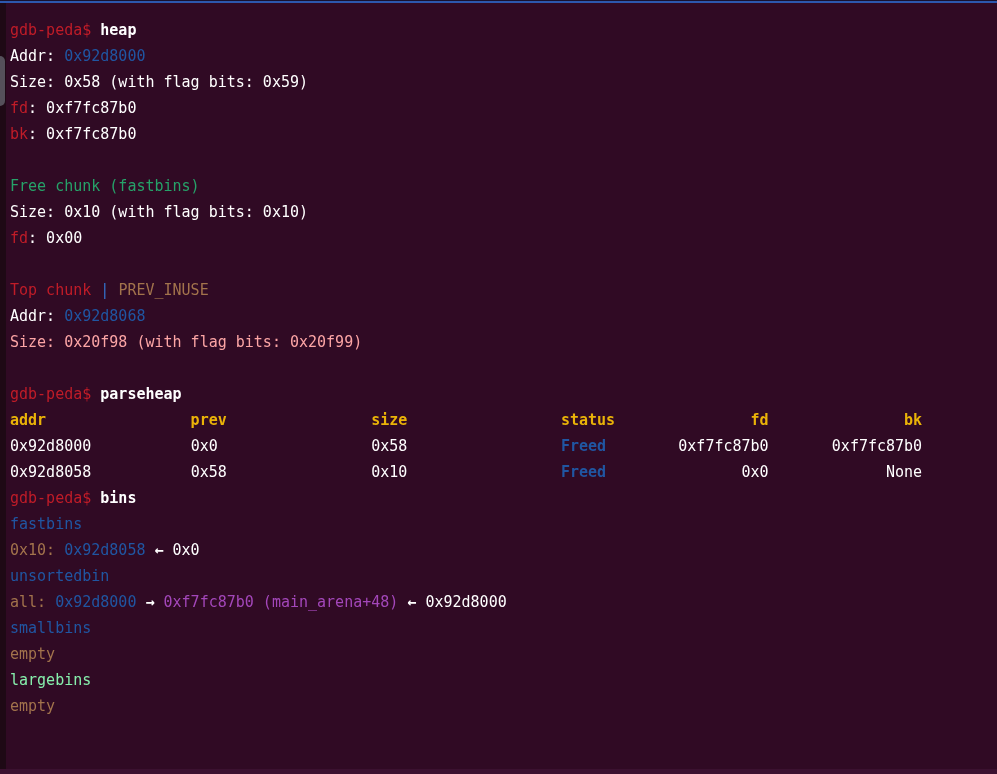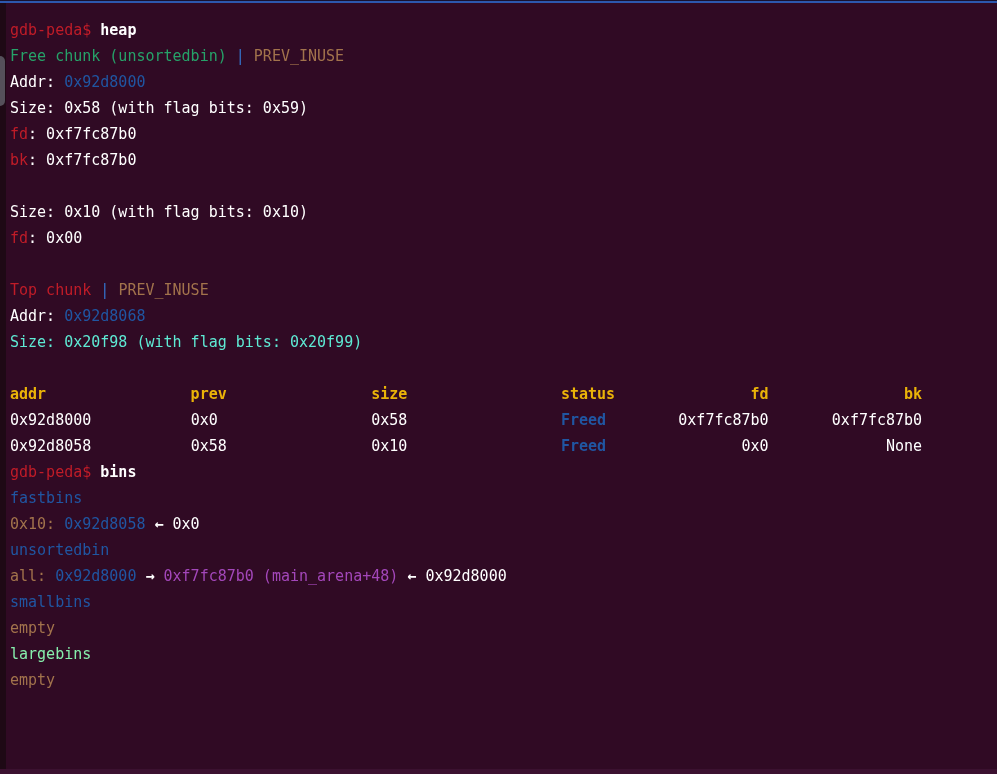--- a/index.html
+++ b/index.html
@@ -63,33 +63,34 @@
   .term-line span { white-space: pre; }
 </style>
 </head>
 <body>
 
 <div class="terminal">
   <div class="top-highlight"></div>
   <div class="left-strip"></div>
   <div class="terminal-body">
       <div class="term-line"><span style="color: rgb(192, 28, 40);">gdb-peda$ </span><span style="color: rgb(255, 255, 255); font-weight: bold;">heap</span></div>
-      <div class="term-line"><span style="color: rgb(38, 162, 105);">Free chunk (unsortedbin) </span><span style="color: rgb(52, 112, 200);">| </span><span style="color: rgb(162, 115, 76);">PREV_INUSE</span></div>
       <div class="term-line"><span style="color: rgb(255, 255, 255);">Addr: </span><span style="color: rgb(32, 86, 162);">0x92d8000</span></div>
       <div class="term-line"><span style="color: rgb(255, 255, 255);">Size: 0x58 (with flag bits: 0x59)</span></div>
       <div class="term-line"><span style="color: rgb(192, 28, 40);">fd</span><span style="color: rgb(255, 255, 255);">: 0xf7fc87b0</span></div>
       <div class="term-line"><span style="color: rgb(192, 28, 40);">bk</span><span style="color: rgb(255, 255, 255);">: 0xf7fc87b0</span></div>
       <div class="term-line">&nbsp;</div>
+      <div class="term-line"><span style="color: rgb(38, 162, 105);">Free chunk (fastbins)</span></div>
       <div class="term-line"><span style="color: rgb(255, 255, 255);">Size: 0x10 (with flag bits: 0x10)</span></div>
       <div class="term-line"><span style="color: rgb(192, 28, 40);">fd</span><span style="color: rgb(255, 255, 255);">: 0x00</span></div>
       <div class="term-line">&nbsp;</div>
       <div class="term-line"><span style="color: rgb(192, 28, 40);">Top chunk </span><span style="color: rgb(52, 112, 200);">| </span><span style="color: rgb(162, 115, 76);">PREV_INUSE</span></div>
       <div class="term-line"><span style="color: rgb(255, 255, 255);">Addr: </span><span style="color: rgb(32, 86, 162);">0x92d8068</span></div>
-      <div class="term-line"><span style="color: #5eead4;">Size: 0x20f98 (with flag bits: 0x20f99)</span></div>
+      <div class="term-line"><span style="color: #fca5a5;">Size: 0x20f98 (with flag bits: 0x20f99)</span></div>
       <div class="term-line">&nbsp;</div>
+      <div class="term-line"><span style="color: rgb(192, 28, 40);">gdb-peda$ </span><span style="color: rgb(255, 255, 255); font-weight: bold;">parseheap</span></div>
       <div class="term-line"><span style="color: #eab308; font-weight: bold;">addr                prev                size                 status               fd               bk</span></div>
       <div class="term-line"><span style="color: rgb(255, 255, 255);">0x92d8000           </span><span style="color: rgb(255, 255, 255);">0x0                 </span><span style="color: rgb(255, 255, 255);">0x58                 </span><span style="color: rgb(32, 86, 162); font-weight: bold;">Freed</span><span style="color: rgb(255, 255, 255);">        0xf7fc87b0</span><span style="color: rgb(255, 255, 255);">       0xf7fc87b0</span></div>
       <div class="term-line"><span style="color: rgb(255, 255, 255);">0x92d8058           </span><span style="color: rgb(255, 255, 255);">0x58                </span><span style="color: rgb(255, 255, 255);">0x10                 </span><span style="color: rgb(32, 86, 162); font-weight: bold;">Freed</span><span style="color: rgb(255, 255, 255);">               0x0</span><span style="color: rgb(255, 255, 255);">             None</span></div>
       <div class="term-line"><span style="color: rgb(192, 28, 40);">gdb-peda$ </span><span style="color: rgb(255, 255, 255); font-weight: bold;">bins</span></div>
       <div class="term-line"><span style="color: rgb(32, 86, 162); text-align: right;">fastbins</span></div>
       <div class="term-line"><span style="color: rgb(162, 115, 76);">0x10: </span><span style="color: rgb(32, 86, 162);">0x92d8058</span><span style="color: rgb(255, 255, 255); font-weight: bold;"> ← </span><span style="color: rgb(255, 255, 255);">0x0</span></div>
       <div class="term-line"><span style="color: rgb(32, 86, 162);">unsortedbin</span></div>
       <div class="term-line"><span style="color: rgb(162, 115, 76);">all: </span><span style="color: rgb(32, 86, 162);">0x92d8000</span><span style="color: rgb(255, 255, 255); font-weight: bold;"> → </span><span style="color: rgb(163, 71, 186);">0xf7fc87b0 (main_arena+48)</span><span style="color: rgb(255, 255, 255); font-weight: bold;"> ← </span><span style="color: rgb(255, 255, 255);">0x92d8000</span></div>
       <div class="term-line"><span style="color: rgb(32, 86, 162);">smallbins</span></div>
       <div class="term-line"><span style="color: rgb(162, 115, 76);">empty</span></div>

